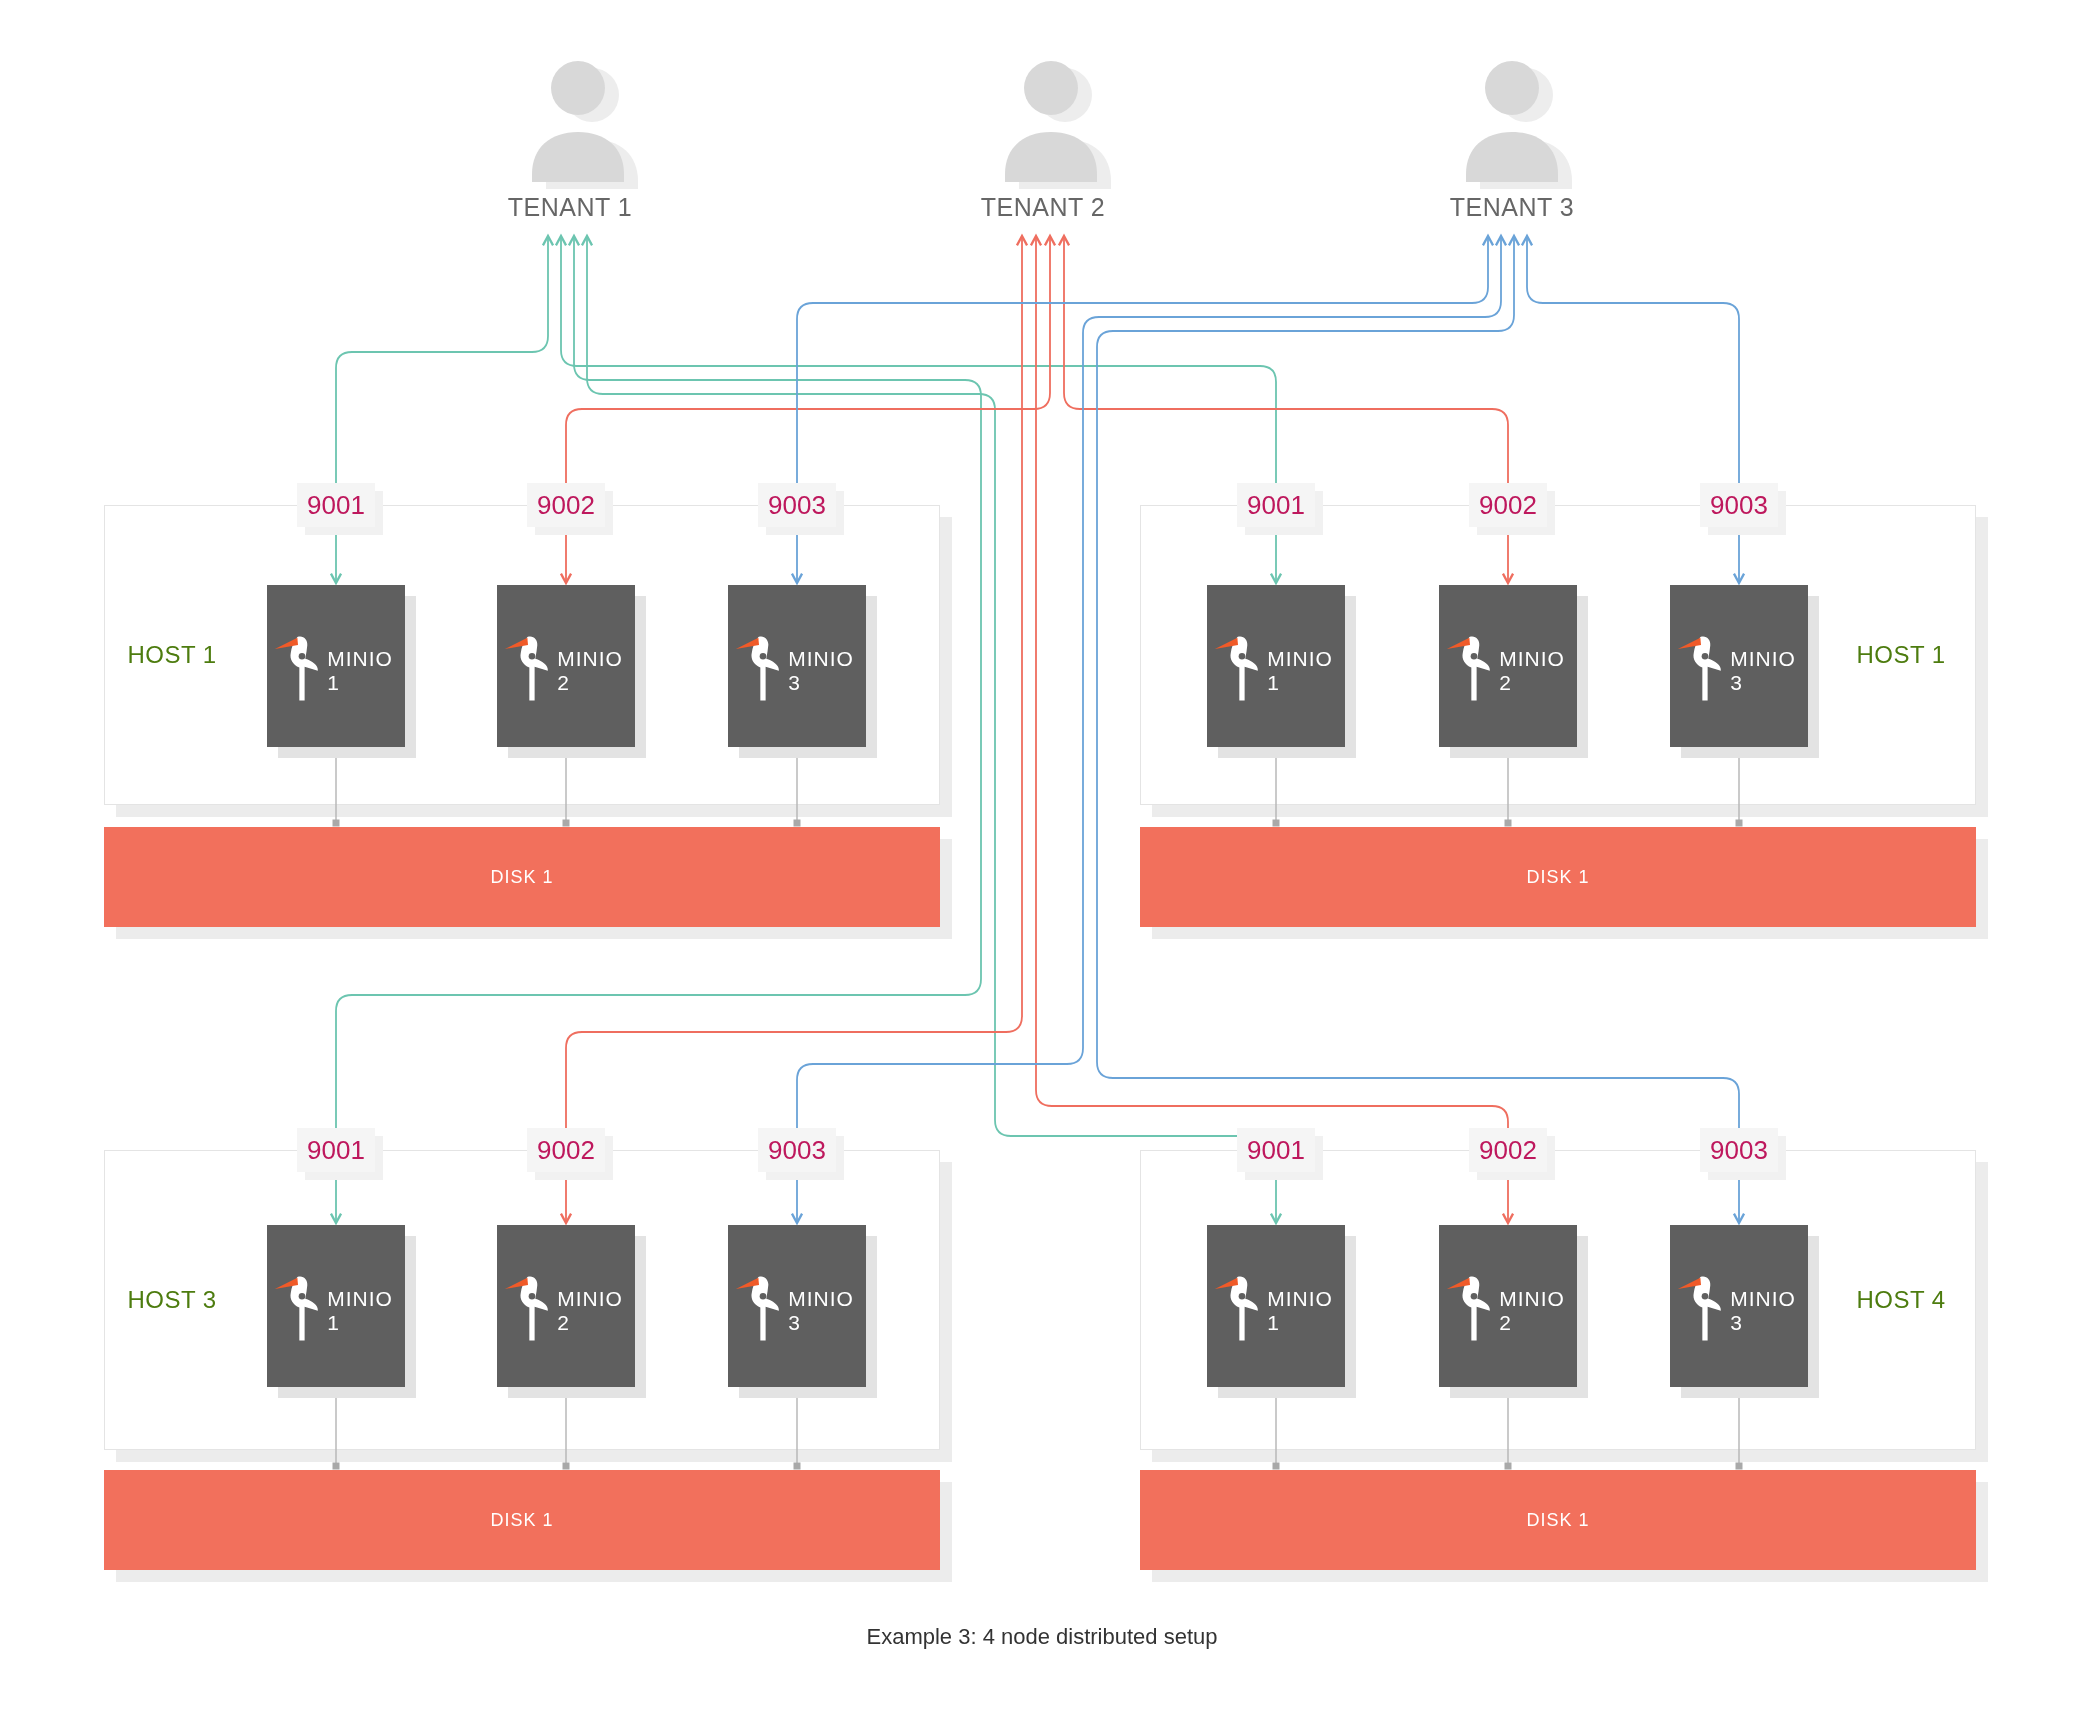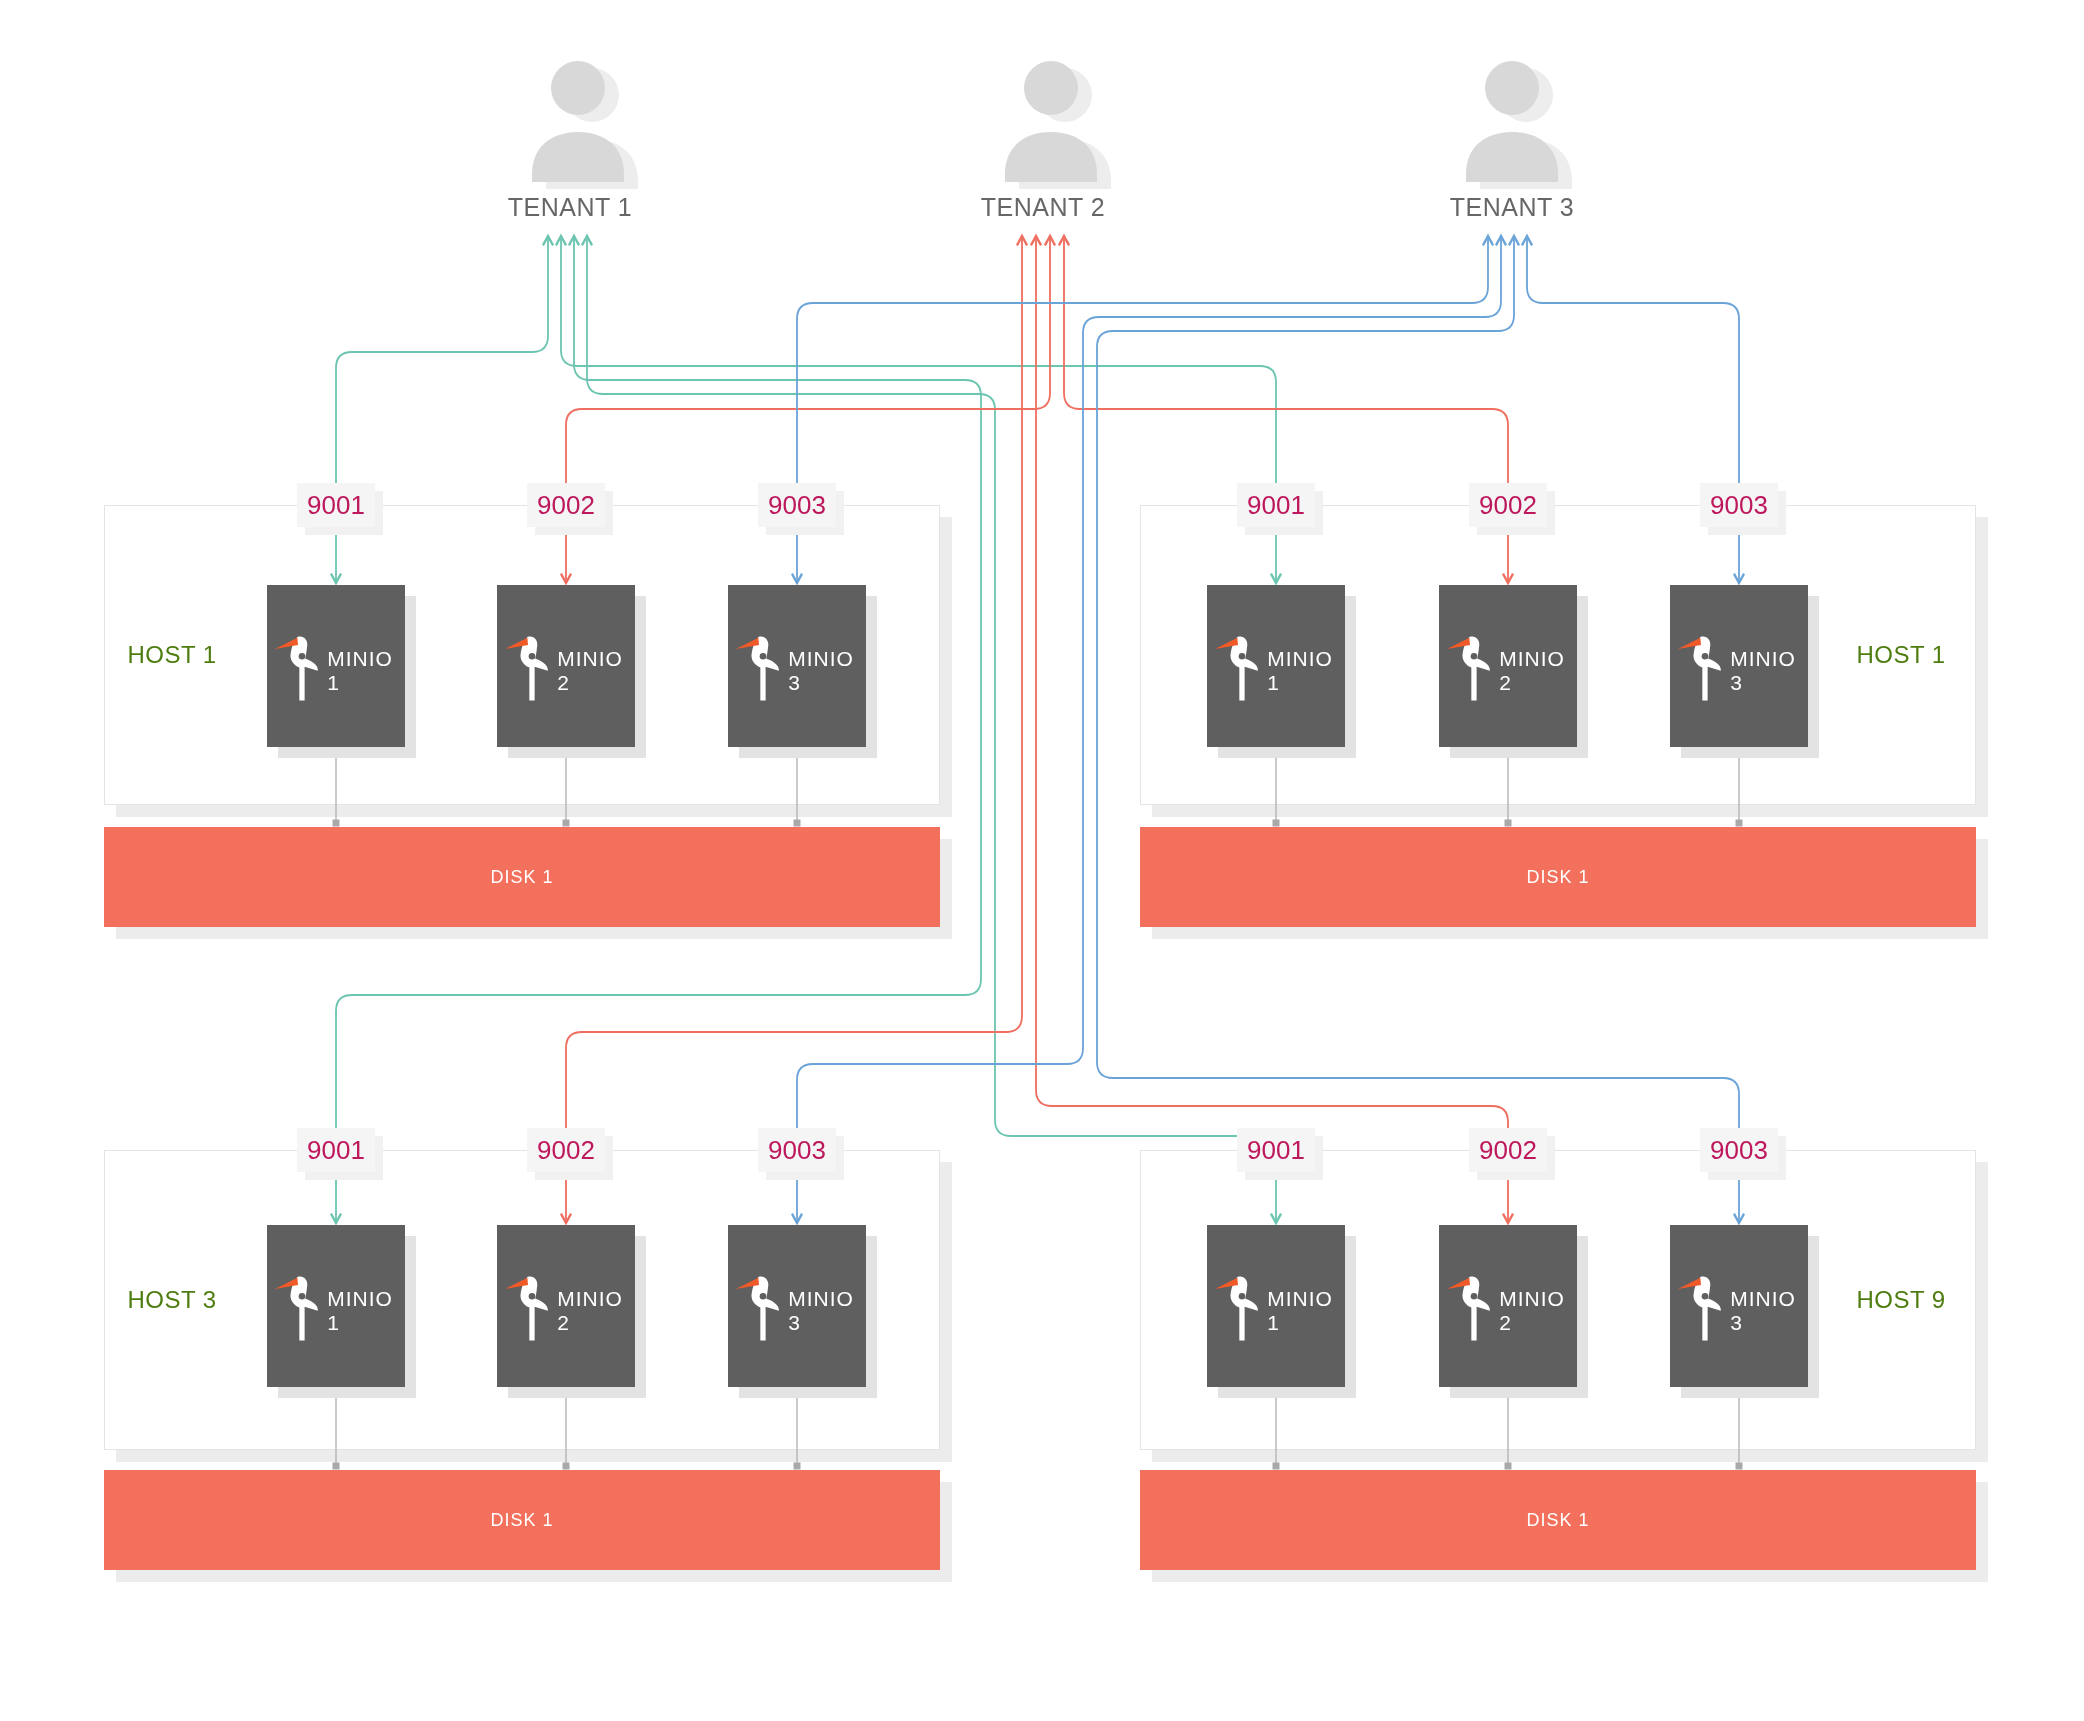--- a/index.html
+++ b/index.html
@@ -206,21 +206,21 @@
     <div class="minio-node" style="left:728px;top:1225px;">
       <svg class="logo" width="66" height="86">
           <use href="#minio-logo-sym" width="66" height="86"></use>
         </svg>
       <span class="minio-label">MINIO 3</span>
     </div>
     <div class="disk-bar" style="left:104px;top:1470px;">
       <span class="disk-label">DISK 1</span>
     </div>
 
-    <div class="host-label" style="left:1821px;top:1286px;">HOST 9</div>
+    <div class="host-label" style="left:1821px;top:1286px;">HOST 4</div>
     <div class="port-chip" style="left:1237px;top:1128px;">9001</div>
     <div class="port-chip" style="left:1469px;top:1128px;">9002</div>
     <div class="port-chip" style="left:1700px;top:1128px;">9003</div>
     <div class="minio-node" style="left:1207px;top:1225px;">
       <svg class="logo" width="66" height="86">
           <use href="#minio-logo-sym" width="66" height="86"></use>
         </svg>
       <span class="minio-label">MINIO 1</span>
     </div>
     <div class="minio-node" style="left:1439px;top:1225px;">
@@ -232,14 +232,15 @@
     <div class="minio-node" style="left:1670px;top:1225px;">
       <svg class="logo" width="66" height="86">
           <use href="#minio-logo-sym" width="66" height="86"></use>
         </svg>
       <span class="minio-label">MINIO 3</span>
     </div>
     <div class="disk-bar" style="left:1140px;top:1470px;">
       <span class="disk-label">DISK 1</span>
     </div>
 
+    <div class="caption">Example 3: 4 node distributed setup</div>
   </div>
 </div>
 
 </body></html>

